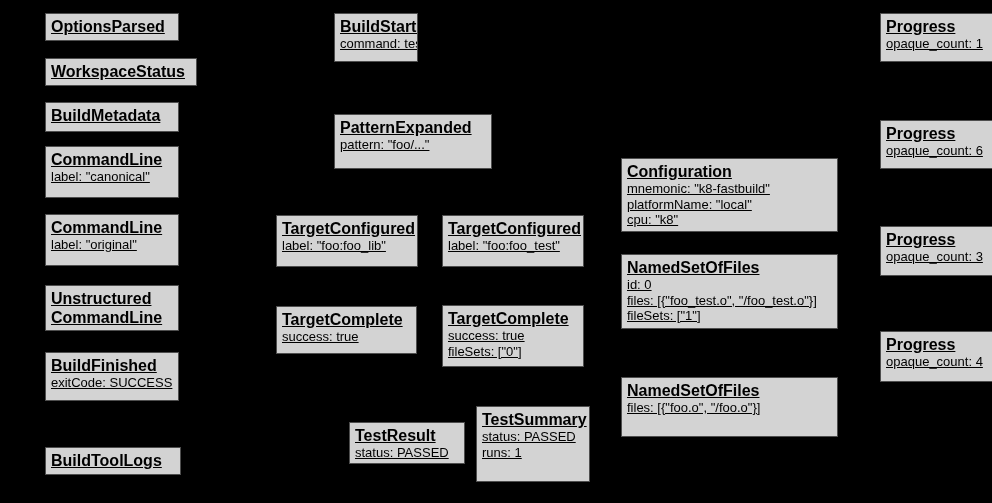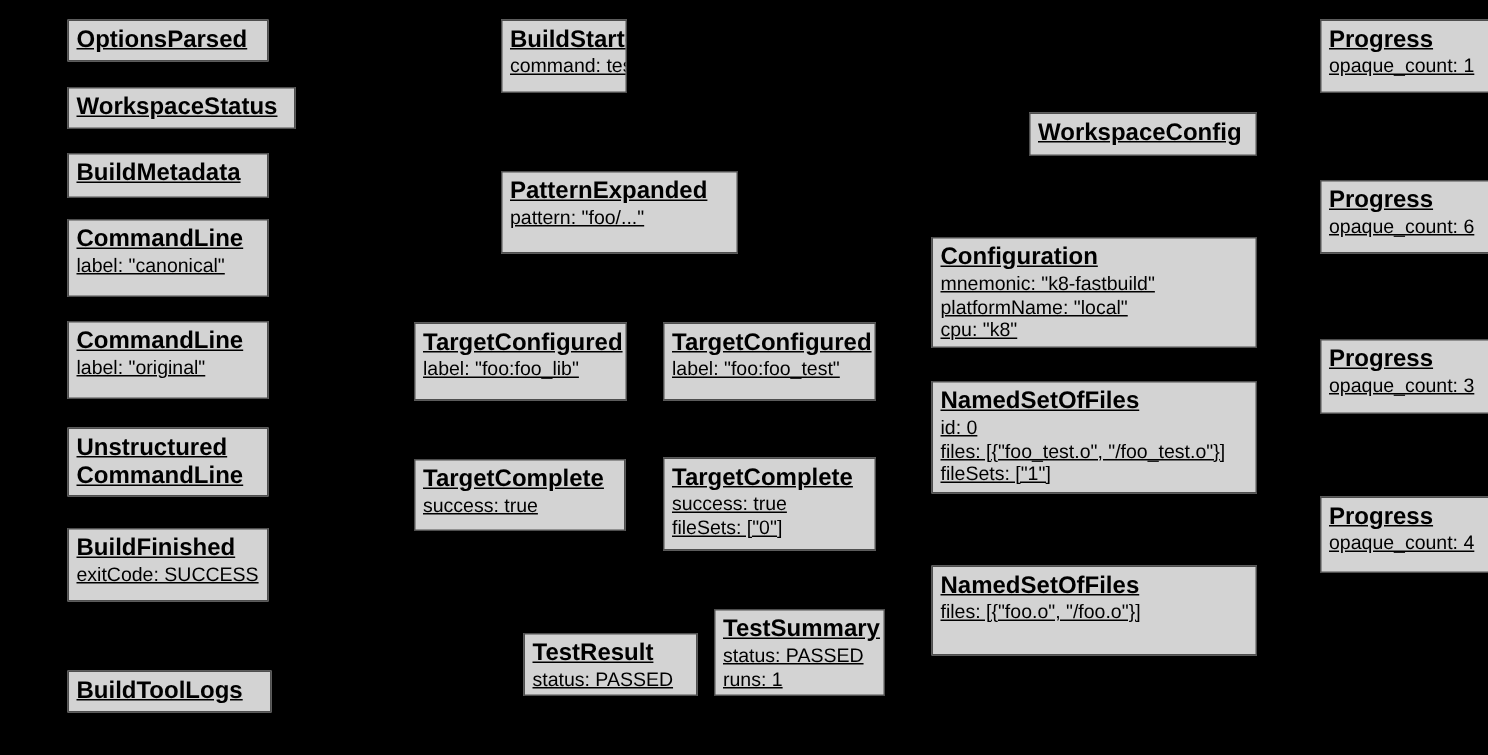--- a/index.html
+++ b/index.html
@@ -110,29 +110,26 @@
     <div class="node-title">TargetComplete</div>
     <div class="node-line">success: true</div>
     <div class="node-line">fileSets: ["0"]</div>
   </div>
 
   <div class="node" style="left:314px;top:422px;width:116px;height:42px">
     <div class="node-title">TestResult</div>
     <div class="node-line">status: PASSED</div>
   </div>
 
-  <div class="node" style="left:441px;top:406px;width:114px;height:58px">
+  <div class="node" style="left:441px;top:406px;width:114px;height:76px">
     <div class="node-title">TestSummary</div>
     <div class="node-line">status: PASSED</div>
     <div class="node-line">runs: 1</div>
   </div>
 
-  <div class="node" style="left:651px;top:75px;width:152px;height:29px">
-    <div class="node-title">WorkspaceConfig</div>
-  </div>
 
   <div class="node" style="left:586px;top:158px;width:217px;height:74px">
     <div class="node-title">Configuration</div>
     <div class="node-line">mnemonic: "k8-fastbuild"</div>
     <div class="node-line">platformName: "local"</div>
     <div class="node-line">cpu: "k8"</div>
   </div>
 
   <div class="node" style="left:586px;top:254px;width:217px;height:75px">
     <div class="node-title">NamedSetOfFiles</div>

